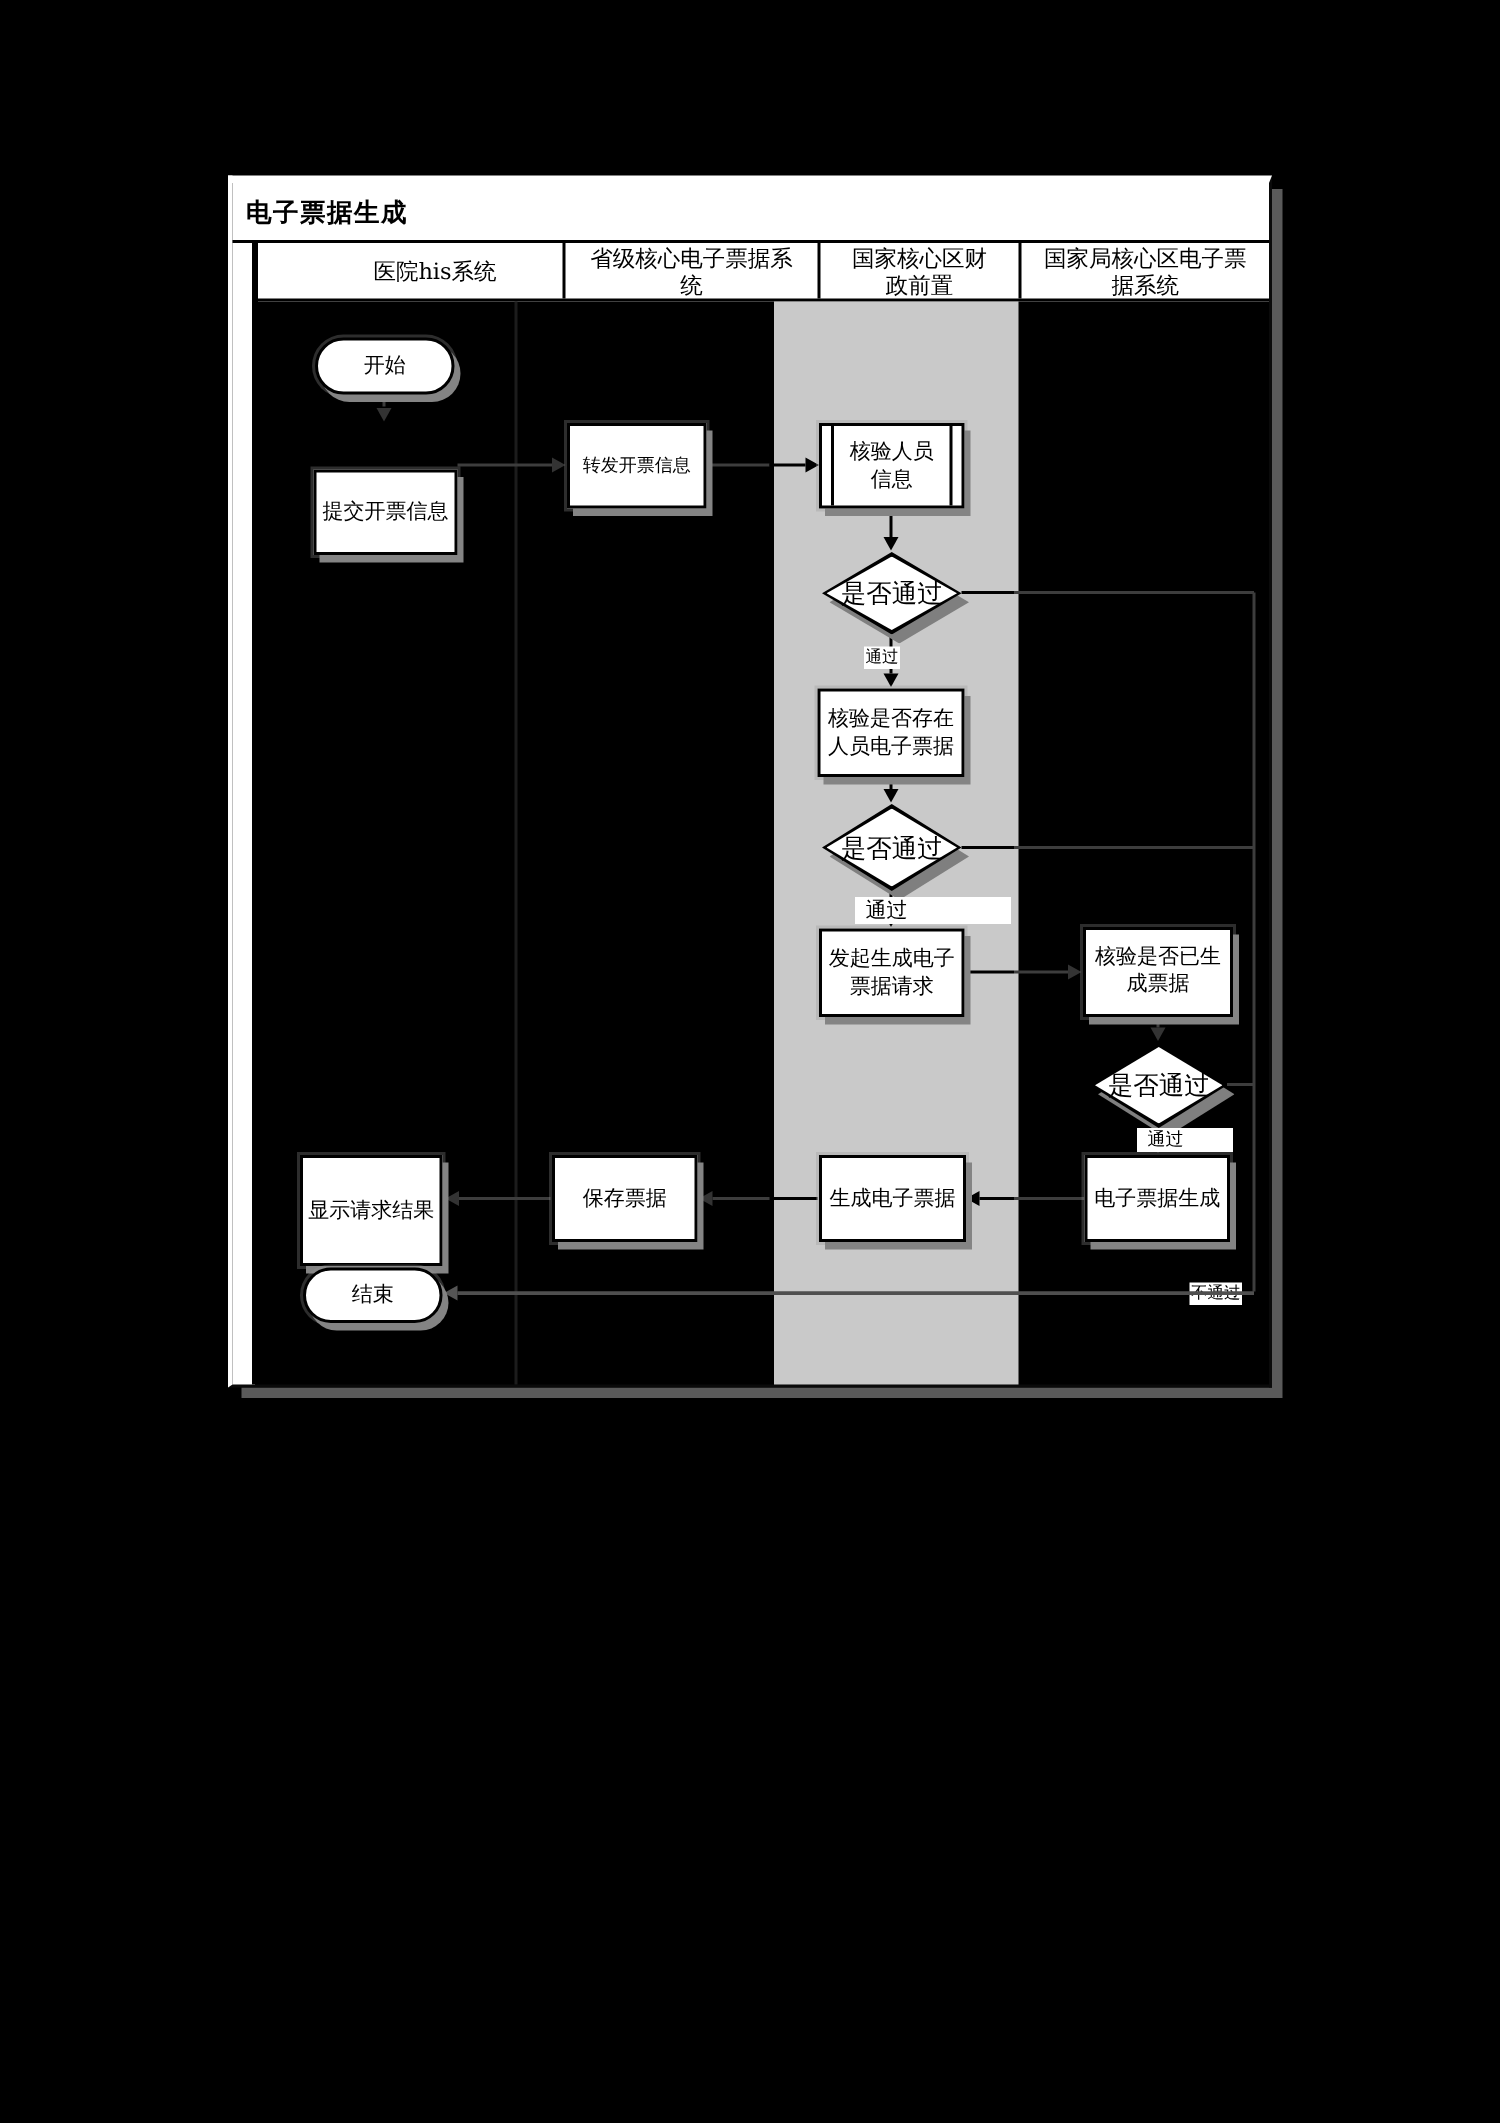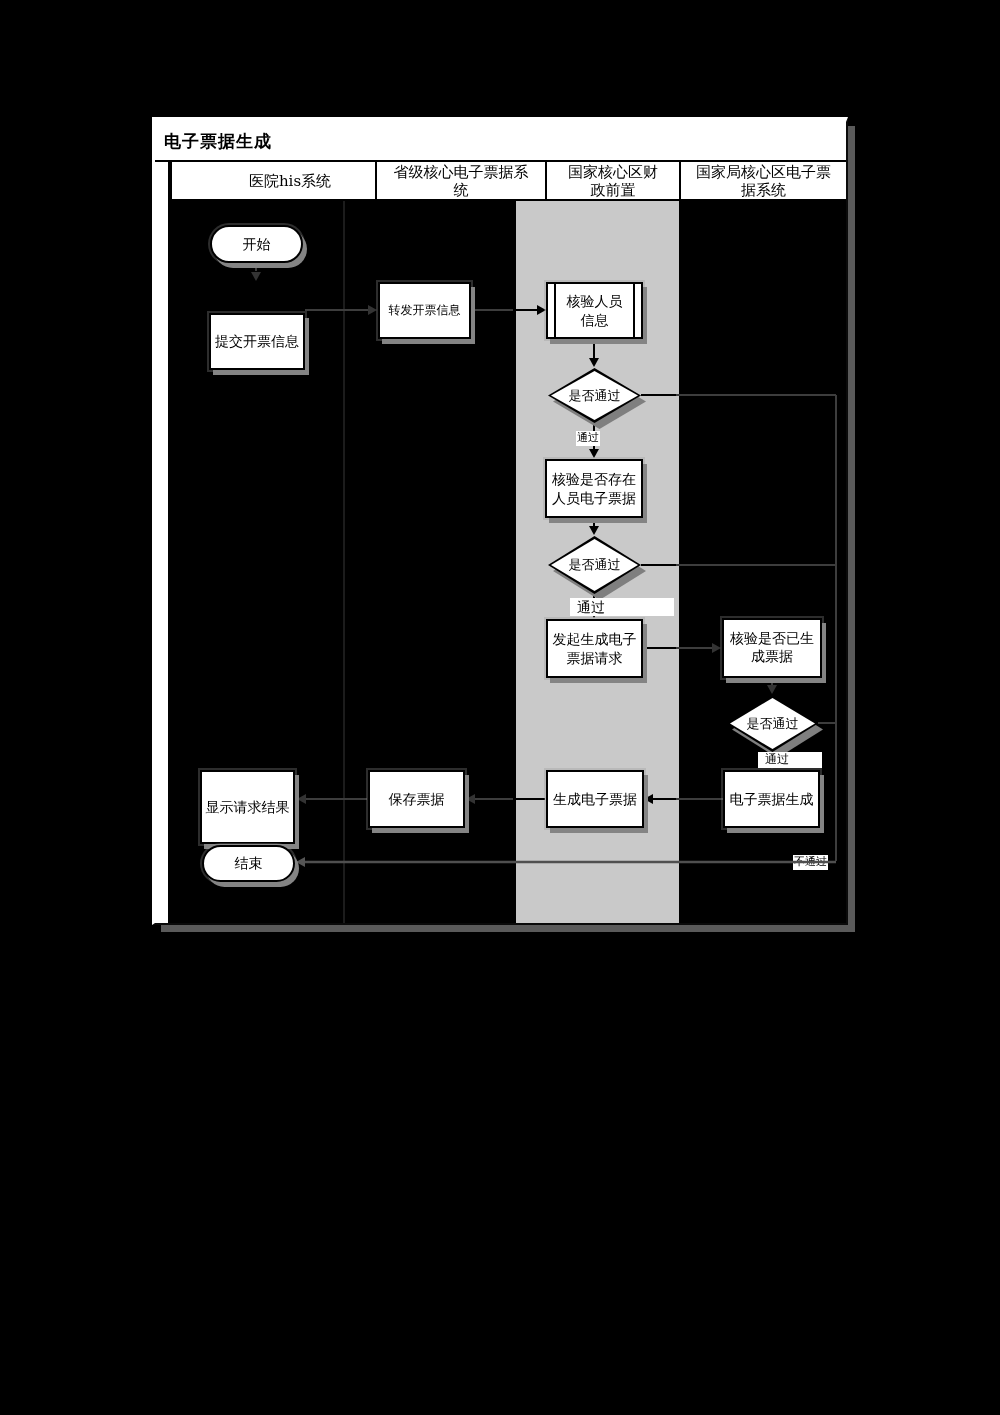--- a/index.html
+++ b/index.html
@@ -57,21 +57,21 @@
   .subroutine .node-label{width:62px;}
   
   .diamond{position:absolute;z-index:4;}
   .diamond span{position:absolute;}
   .d-clip{clip-path:polygon(50% 0%,100% 50%,50% 100%,0% 50%);}
   .d-shadow{left:5px;top:6px;right:-5px;bottom:-6px;background:#7f7f7f;}
   .d-border{left:0;top:0;right:0;bottom:0;background:#000;}
   .d-fill{left:3px;top:3px;right:3px;bottom:3px;background:#fff;}
   .d-label{
     left:0;top:0;right:0;bottom:0;display:flex;align-items:center;
-    justify-content:center;font-size:13px;font-family:Liberation Serif, serif;
+    justify-content:center;font-size:17px;font-family:Liberation Serif, serif;
   }
   
   .chip{
     position:absolute;background:#fff;color:#000;padding:1px 1px;
     line-height:1.15;z-index:5;font-size:11px;
   }
   .chip-wide{z-index:5;text-align:left;padding-left:7px;}
   .chip-under{z-index:2;}
   
   svg.overlay{position:absolute;left:0;top:0;z-index:3;pointer-events:none;}

